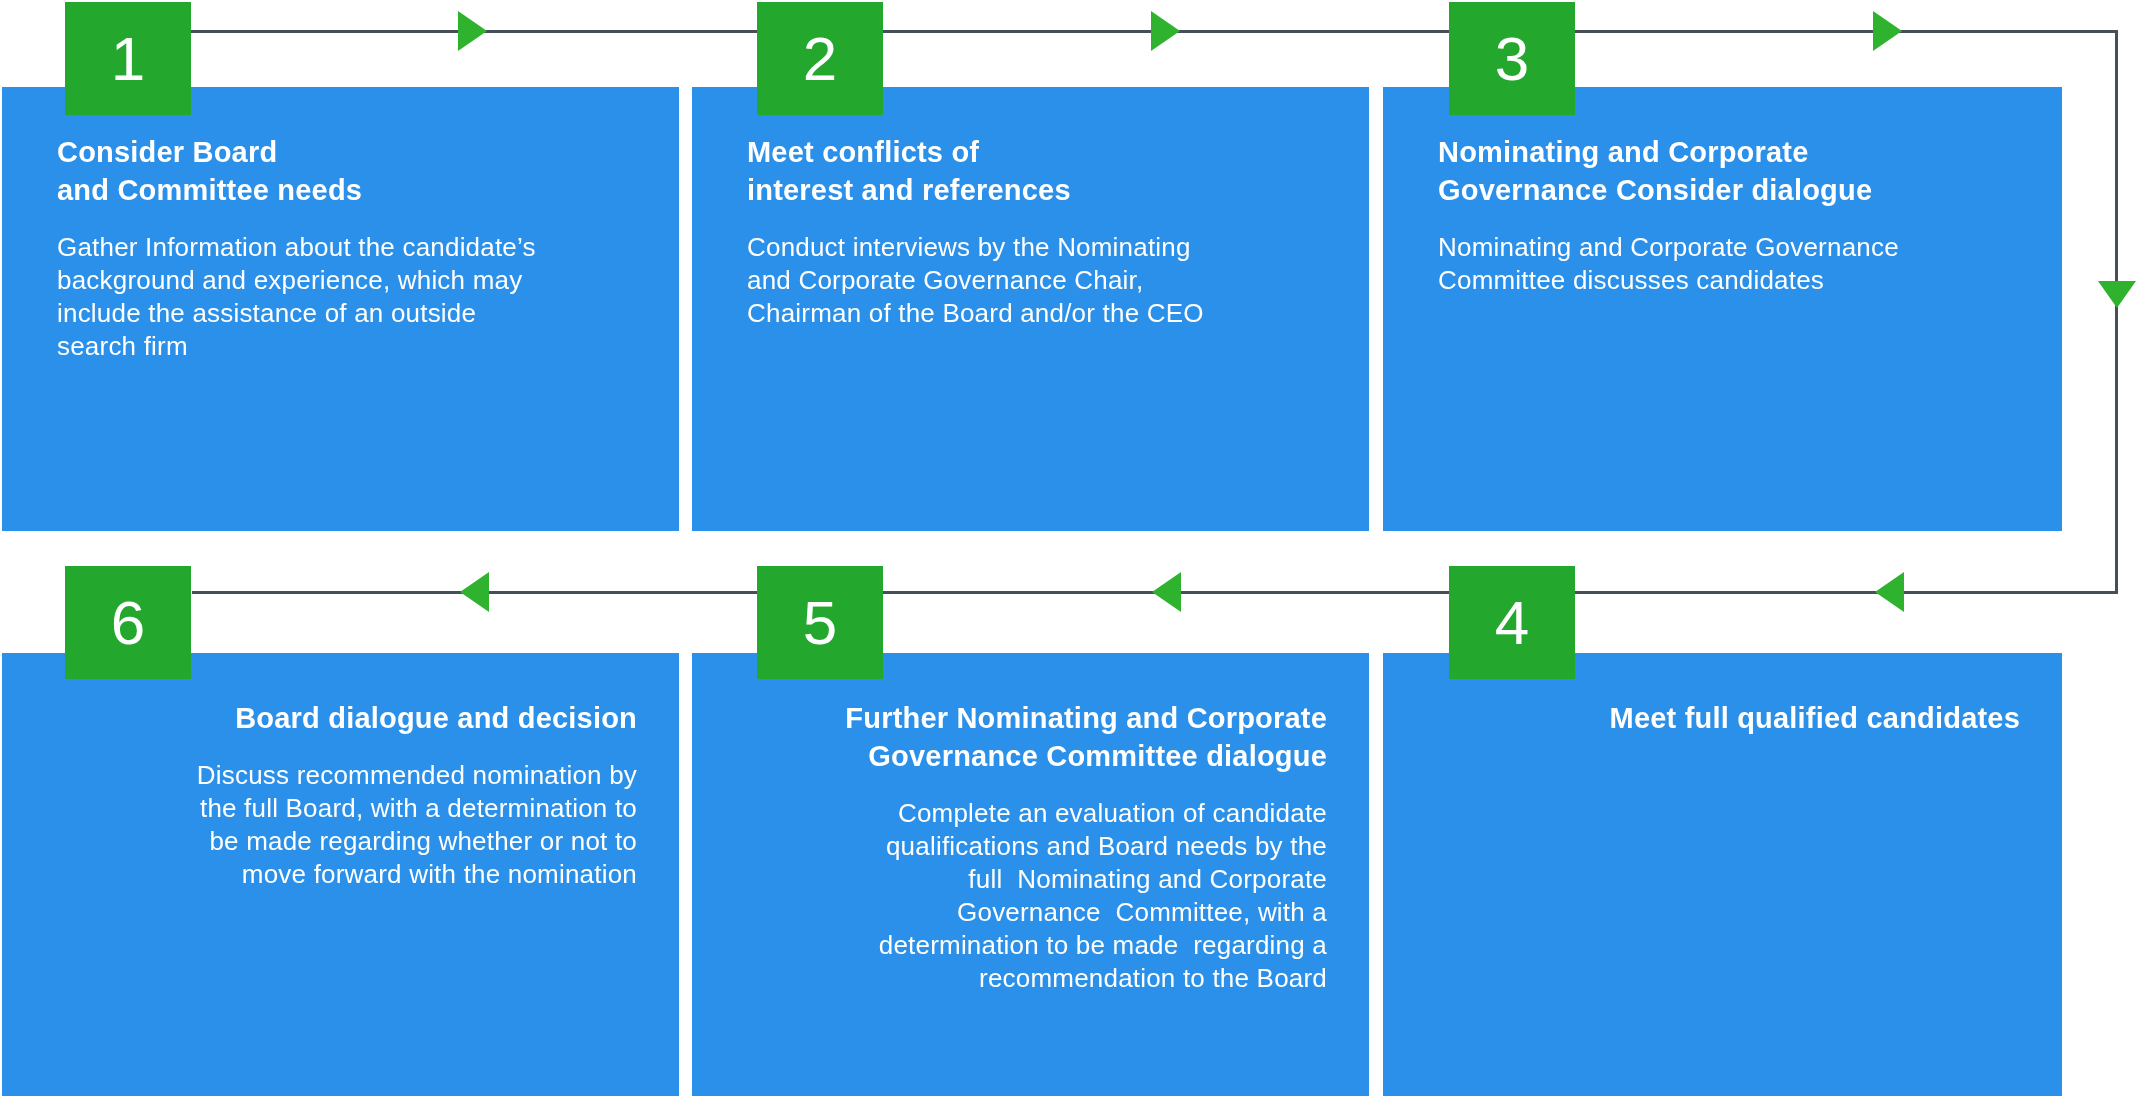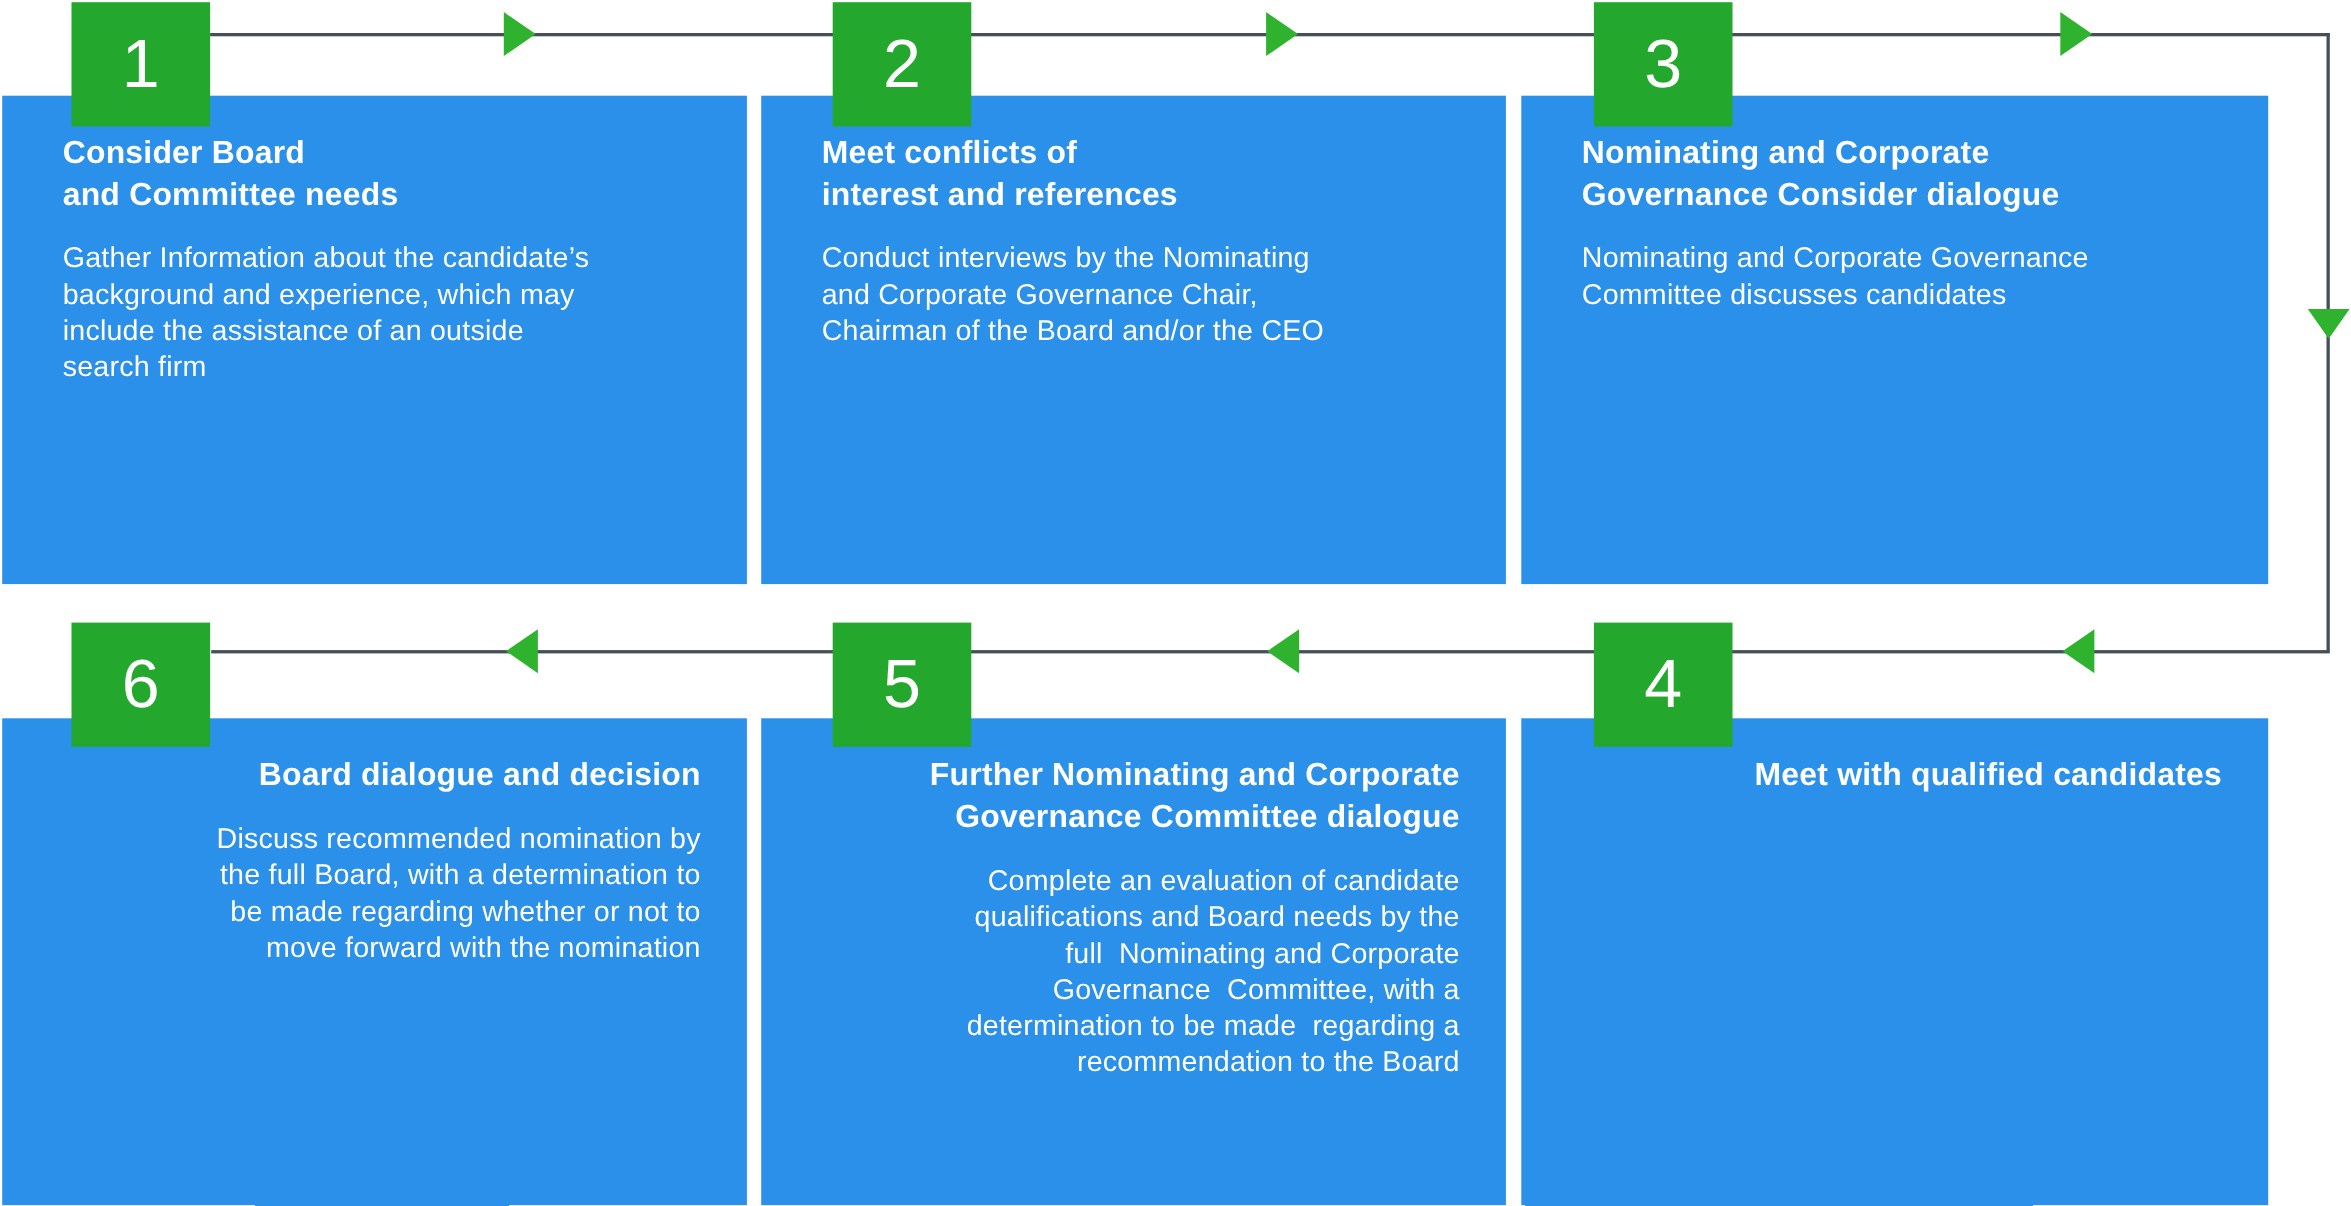--- a/index.html
+++ b/index.html
@@ -34,21 +34,21 @@
   .arr-b1{left:1875px;top:572px;}
   .arr-b2{left:1152px;top:572px;}
   .arr-b3{left:460px;top:572px;}
   
   .card{
     position:absolute;
     width:677px;
     background:var(--box-blue);
     color:var(--text-white);
     box-sizing:border-box;
-    padding:33px 42px 30px 55px;
+    padding:46px 42px 30px 55px;
   }
   .r1{top:87px;height:444px;}
   .r2{top:653px;height:443px;text-align:right;}
   .c1{left:2px;}
   .c2{left:692px;}
   .c3{left:1383px;width:679px;}
   .card-title{
     font-size:29px;
     font-weight:bold;
     line-height:38px;
@@ -134,21 +134,21 @@
 Governance Committee dialogue</div>
     <div class="card-body">Complete an evaluation of candidate
 qualifications and Board needs by the
 full  Nominating and Corporate
 Governance  Committee, with a
 determination to be made  regarding a
 recommendation to the Board</div>
   </div>
 
   <div class="card r2 c3">
-    <div class="card-title">Meet with qualified candidates</div>
+    <div class="card-title">Meet full qualified candidates</div>
   </div>
 
   <div class="numsq nr1 s1">
     <span>1</span>
   </div>
   <div class="numsq nr1 s2">
     <span>2</span>
   </div>
   <div class="numsq nr1 s3">
     <span>3</span>

